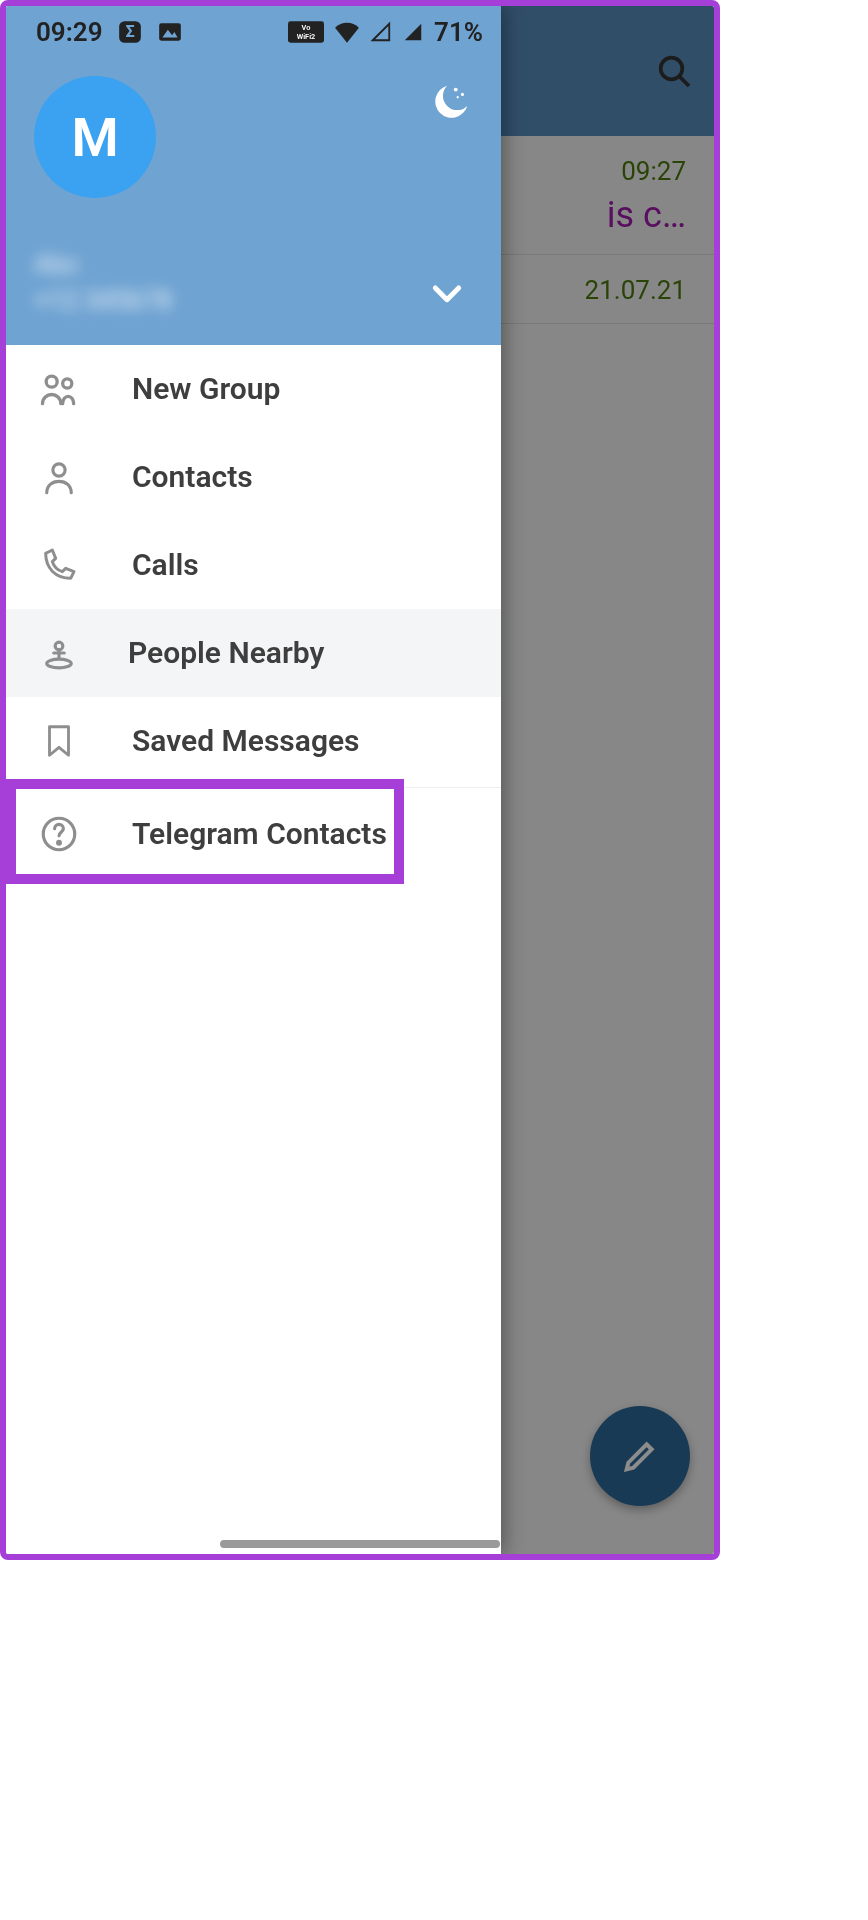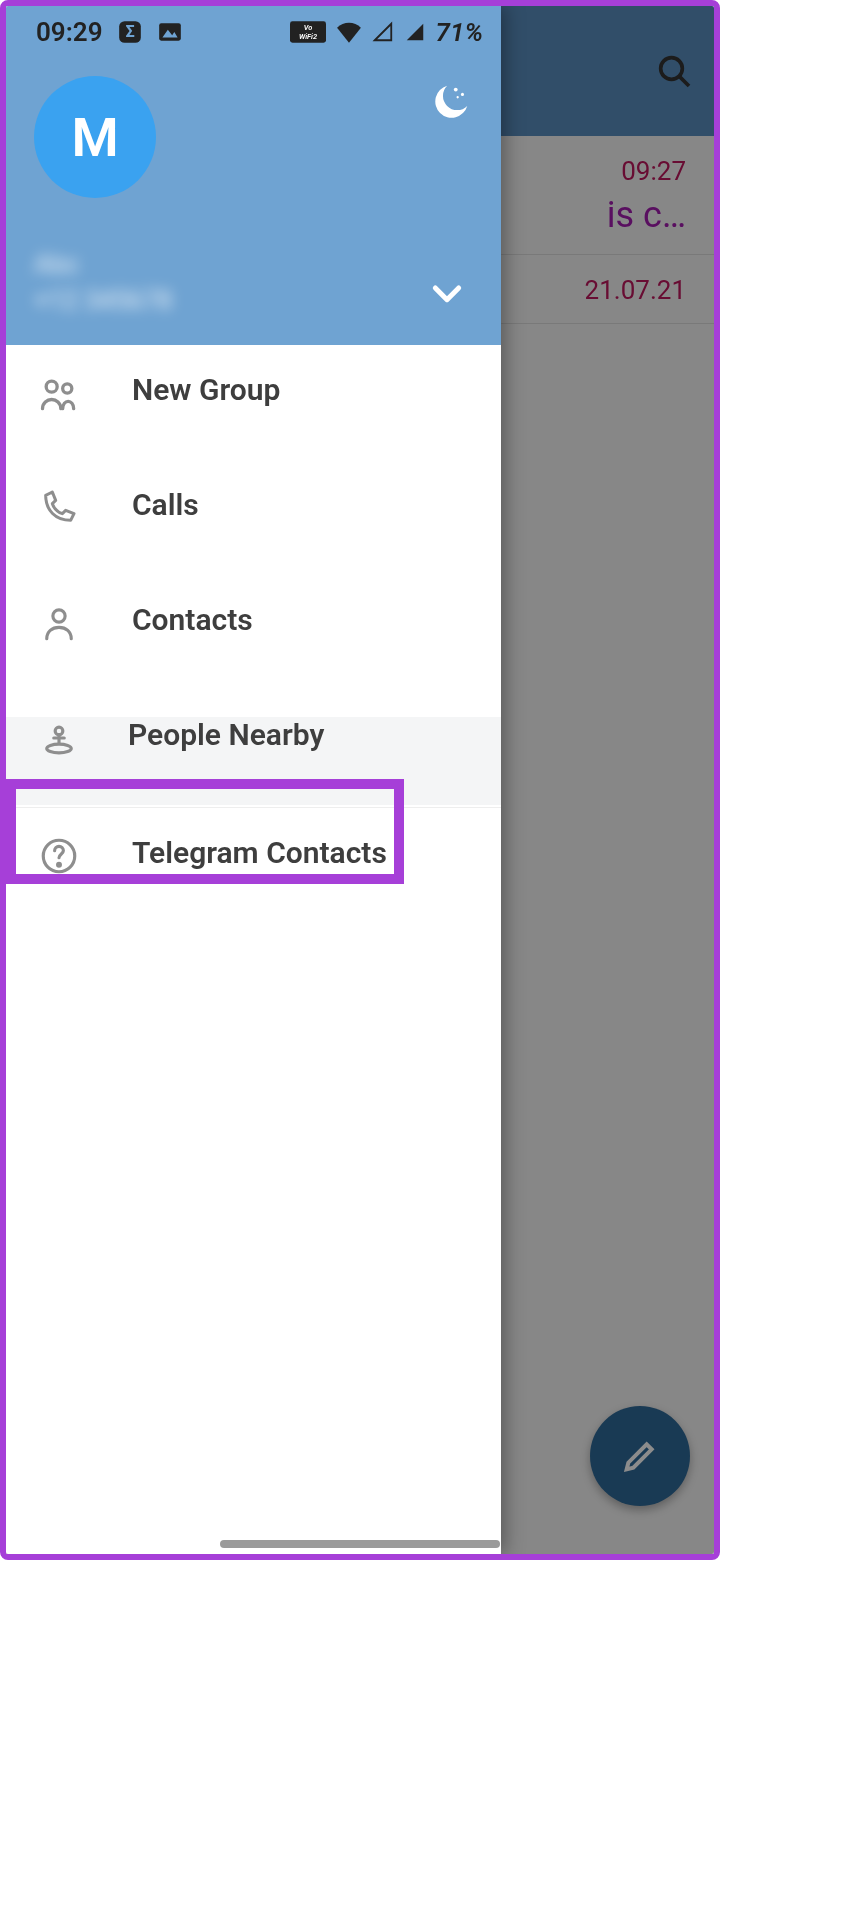--- a/index.html
+++ b/index.html
@@ -34,21 +34,21 @@
   .bg-list { padding: 0; }
   .bg-row {
     display: flex;
     justify-content: flex-end;
     flex-direction: column;
     align-items: flex-end;
     padding: 20px 28px 18px;
     border-bottom: 1px solid #ddd;
     gap: 8px;
   }
-  .bg-row .time { color: #be185d; font-size: 26px; }
+  .bg-row .time { color: #4d7c0f; font-size: 26px; }
   .bg-row .preview { color: #a21caf; font-size: 36px; }
   .bg-fab {
     position: absolute;
     right: 24px;
     bottom: 48px;
     width: 100px; height: 100px;
     border-radius: 50%;
     background: #2f6a99;
     display: flex; align-items: center; justify-content: center;
     box-shadow: 0 4px 10px rgba(0,0,0,.3);
@@ -76,21 +76,21 @@
     height: 52px;
     background: #6fa3d2;
     display: flex;
     align-items: center;
     justify-content: space-between;
     padding: 0 18px 0 30px;
     font-size: 26px;
     font-weight: 600;
     color: #222;
   }
-  .statusbar .right { display: flex; align-items: center; gap: 10px; font-style: italic; }
+  .statusbar .right { display: flex; align-items: center; gap: 10px; }
   .statusbar .ico { font-size: 22px; }
 
   
   .drawer-header {
     background: #6fa3d2;
     padding: 18px 28px 26px;
     position: relative;
     color: #fff;
   }
   .avatar {
@@ -118,28 +118,28 @@
     color: rgba(255,255,255,0.85);
     font-size: 26px;
     line-height: 1.4;
   }
   .expand-btn { color: #fff; padding: 6px; }
 
   
   .menu { list-style: none; }
   .menu-item {
     display: flex;
+    align-items: center;
     height: 88px;
     padding: 0 10px 0 28px;
     gap: 48px;
     font-size: 30px;
     font-weight: 600;
     color: #3e3e3e;
     cursor: pointer;
-    margin-top: 27px;
   }
   .menu-item.shaded { background: #f4f5f6; gap: 44px; }
   .menu-item .micon {
     width: 50px;
     display: flex; justify-content: center;
     color: #8e8e8e;
   }
   .divider {
     height: 1px;
     background: #eee;
@@ -279,49 +279,57 @@
             <circle cx="16.5" cy="9" r="2.5"></circle>
             <path d="M3 20c0-3 2.5-5 5-5s5 2 5 5"></path>
             <path d="M14 20c0-2.5 1.5-4 3-4s3 1.5 3 4"></path>
           </svg>
       </span>
       <span>New Group</span>
     </li>
 
     <li class="menu-item">
       <span class="micon">
-        <svg width="40" height="40" viewBox="0 0 24 24" fill="none" stroke="currentColor" stroke-width="1.8" stroke-linecap="round" stroke-linejoin="round">
-            <path d="M4 5c0 9 6 15 15 15l2-4-5-2-2 2c-3-1-5-3-6-6l2-2-2-5-4 2z"></path>
-          </svg>
-      </span>
-      <span>Calls</span>
-    </li>
-
-    <li class="menu-item">
-      <span class="micon">
         <svg width="42" height="42" viewBox="0 0 24 24" fill="none" stroke="currentColor" stroke-width="1.8" stroke-linecap="round">
             <circle cx="12" cy="8" r="3.5"></circle>
             <path d="M5 21c0-4 3-6.5 7-6.5s7 2.5 7 6.5"></path>
           </svg>
       </span>
       <span>Contacts</span>
+    </li>
+
+    <li class="menu-item">
+      <span class="micon">
+        <svg width="40" height="40" viewBox="0 0 24 24" fill="none" stroke="currentColor" stroke-width="1.8" stroke-linecap="round" stroke-linejoin="round">
+            <path d="M4 5c0 9 6 15 15 15l2-4-5-2-2 2c-3-1-5-3-6-6l2-2-2-5-4 2z"></path>
+          </svg>
+      </span>
+      <span>Calls</span>
     </li>
 
     <li class="menu-item shaded">
       <span class="micon">
         <svg width="42" height="42" viewBox="0 0 24 24" fill="none" stroke="currentColor" stroke-width="1.8" stroke-linecap="round">
             <circle cx="12" cy="8" r="2.2"></circle>
             <path d="M12 10v5"></path>
             <path d="M9 12h6"></path>
             <ellipse cx="12" cy="18" rx="7" ry="2.5"></ellipse>
           </svg>
       </span>
       <span>People Nearby</span>
     </li>
 
+    <li class="menu-item">
+      <span class="micon">
+        <svg width="38" height="42" viewBox="0 0 24 24" fill="none" stroke="currentColor" stroke-width="1.8" stroke-linejoin="round">
+            <path d="M6 3h12v18l-6-5-6 5V3z"></path>
+          </svg>
+      </span>
+      <span>Saved Messages</span>
+    </li>
 
 
     <li class="divider"></li>
 
 
     <li class="menu-item">
       <span class="micon">
         <svg width="42" height="42" viewBox="0 0 24 24" fill="none" stroke="currentColor" stroke-width="1.8" stroke-linecap="round">
             <circle cx="12" cy="12" r="9"></circle>
             <path d="M9.5 9a2.5 2.5 0 115 0c0 1.7-2.5 2-2.5 4"></path>

